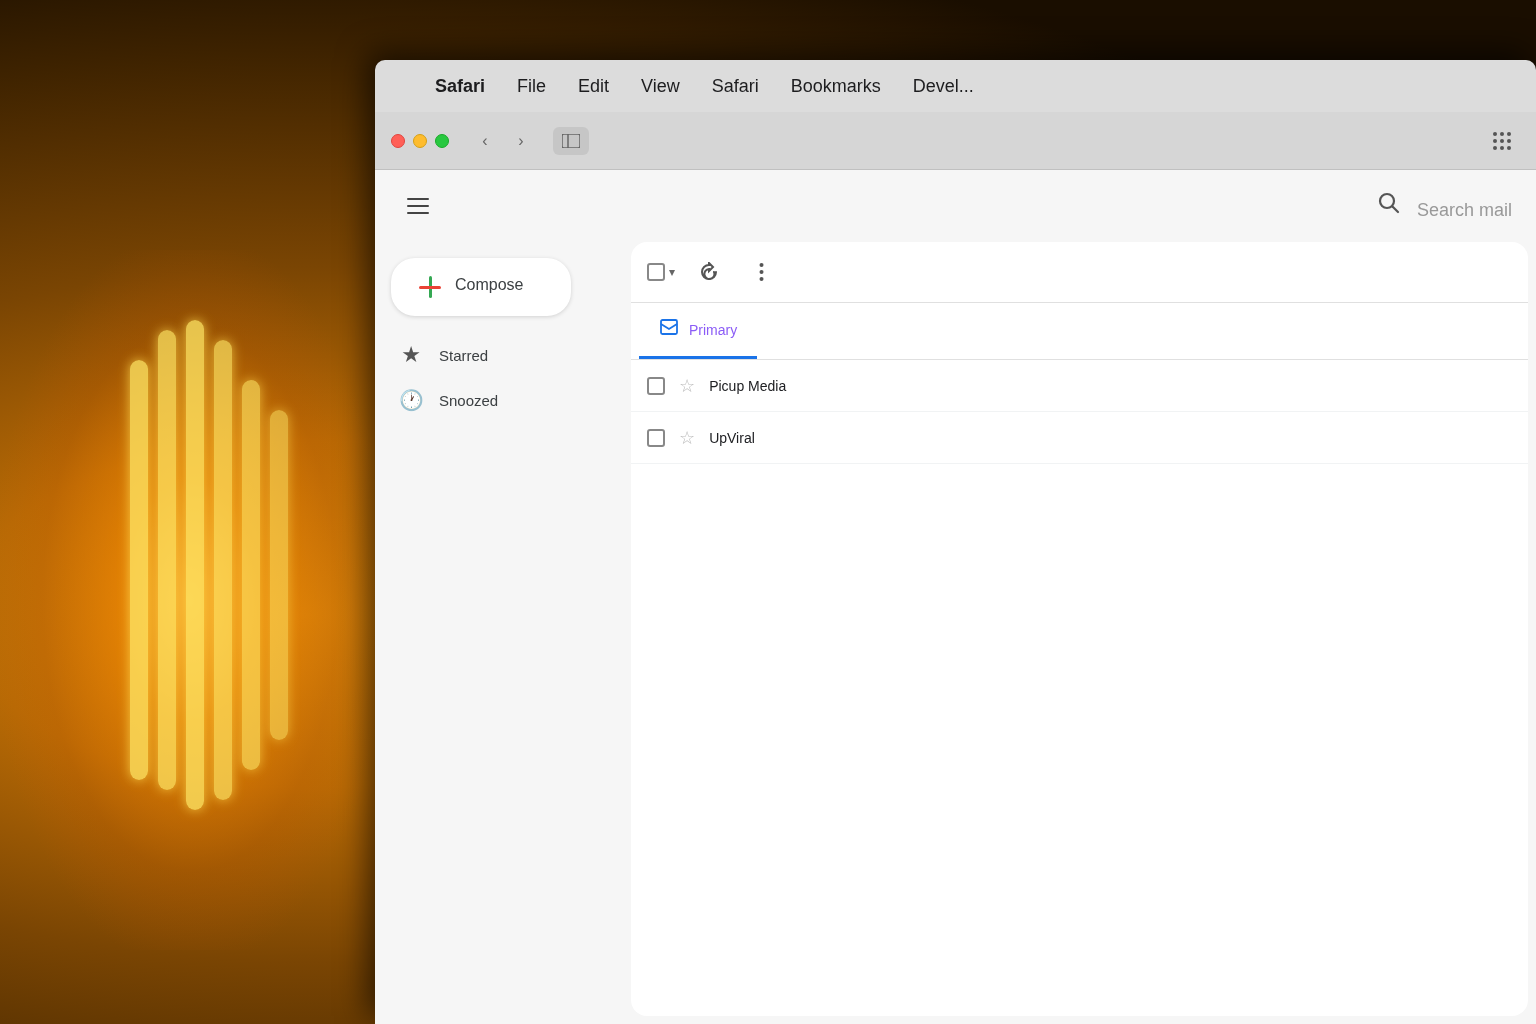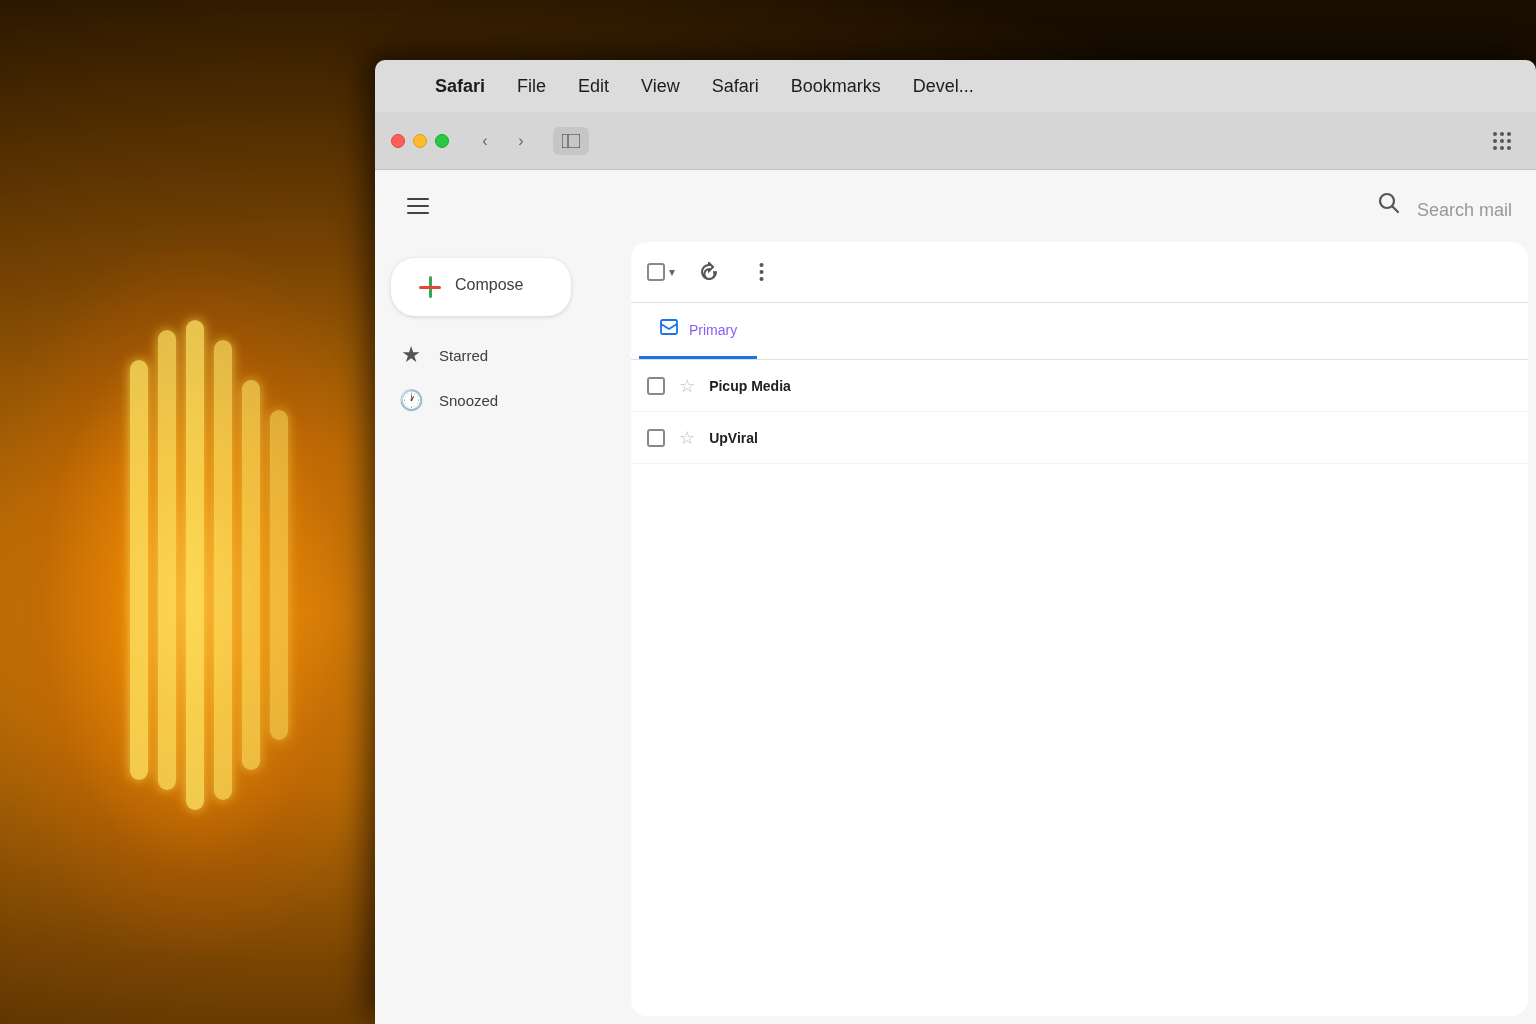--- a/index.html
+++ b/index.html
@@ -420,21 +420,21 @@
 
     .email-star {
       font-size: 18px;
       color: #bbb;
       cursor: pointer;
       flex-shrink: 0;
     }
 
     .email-sender {
       font-size: 14px;
-      font-weight: 700;
+      font-weight: 400;
       color: #202124;
       min-width: 140px;
     }
 
     
     .grid-dots {
       display: grid;
       grid-template-columns: repeat(3, 4px);
       grid-template-rows: repeat(3, 4px);
       gap: 3px;

